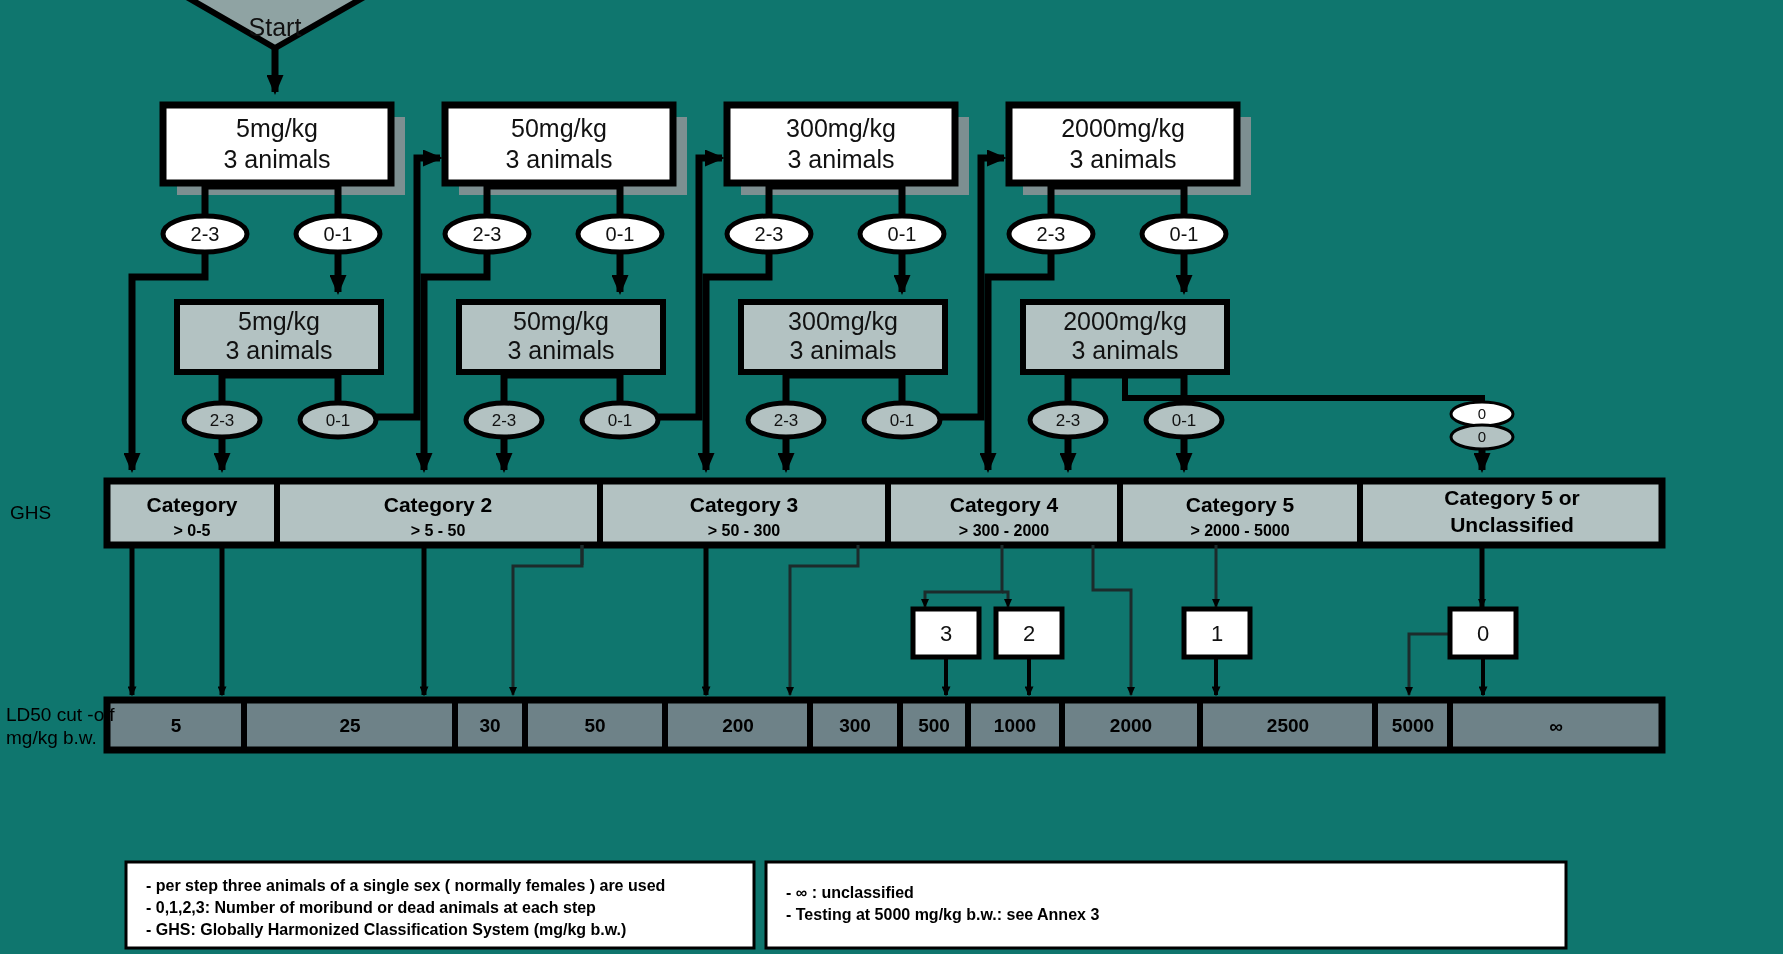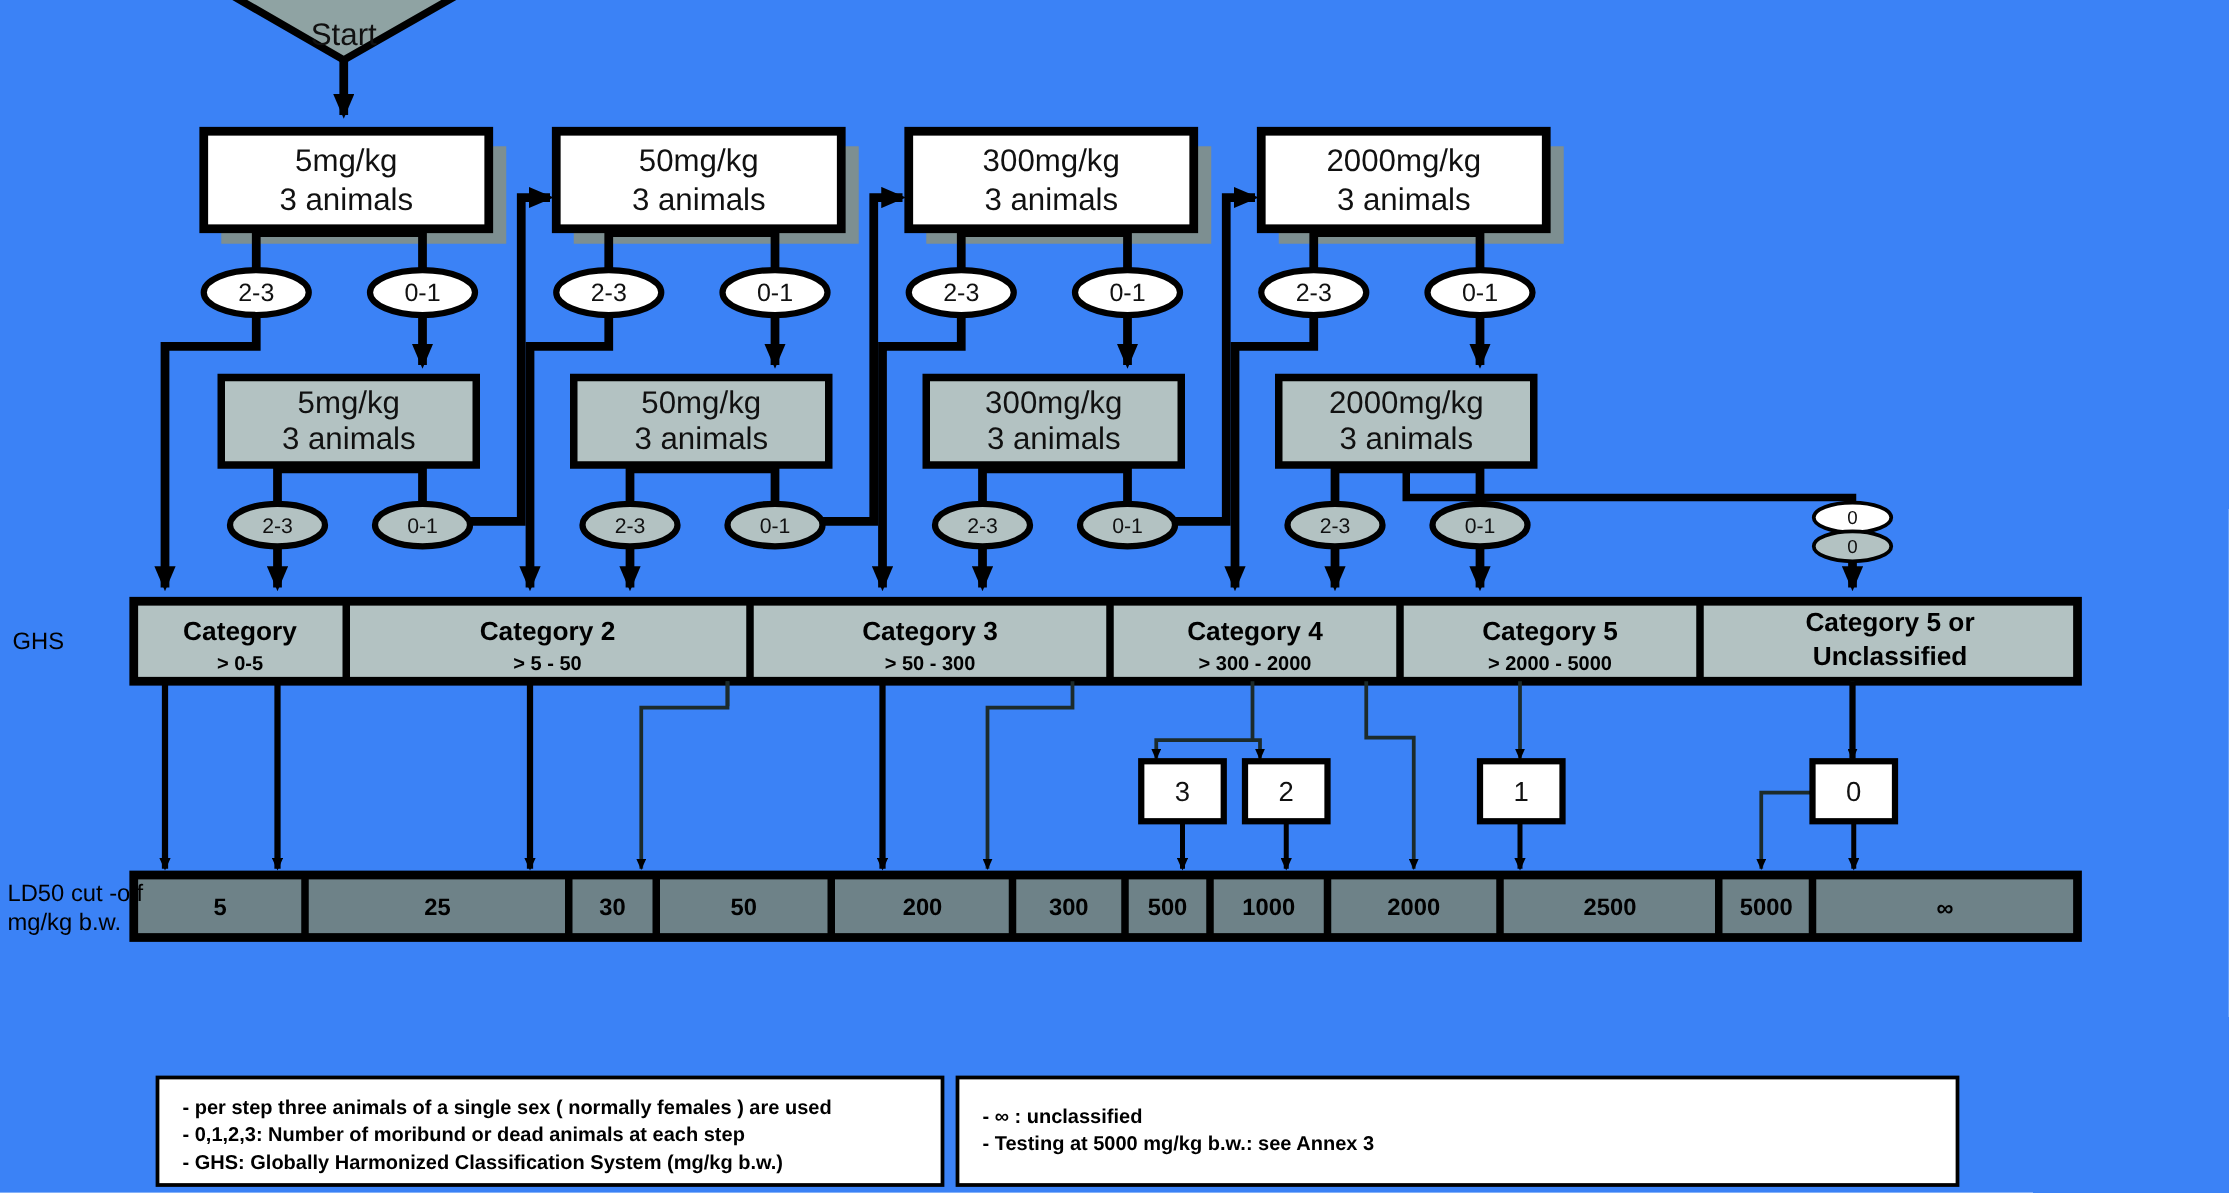--- a/index.html
+++ b/index.html
@@ -1,17 +1,17 @@
 <!DOCTYPE html>
 <html><head>
 <meta charset="utf-8">
 <style>
   html,body{margin:0;padding:0;background:#ffffff;}
   body{width:1783px;height:954px;overflow:hidden;font-family:"Liberation Sans",sans-serif;}
-  #stage{position:relative;width:1783px;height:954px;background:#3b82f6;}
+  #stage{position:relative;width:1783px;height:954px;background:#0f766e;}
   svg.layer{position:absolute;left:0;top:0;width:1783px;height:954px;}
   text{font-family:"Liberation Sans",sans-serif;}
   .lbl-big{font-size:25px;fill:#111;}
   .lbl-ell{font-size:20px;fill:#111;}
   .lbl-ell-s{font-size:17px;fill:#111;}
   .cat-t{font-size:21px;font-weight:bold;fill:#000;}
   .cat-s{font-size:16px;font-weight:bold;fill:#000;}
   .ld-v{font-size:19px;font-weight:bold;fill:#000;}
   .side-l{font-size:19px;fill:#000;}
   .note-l{font-size:16px;font-weight:bold;fill:#000;}

